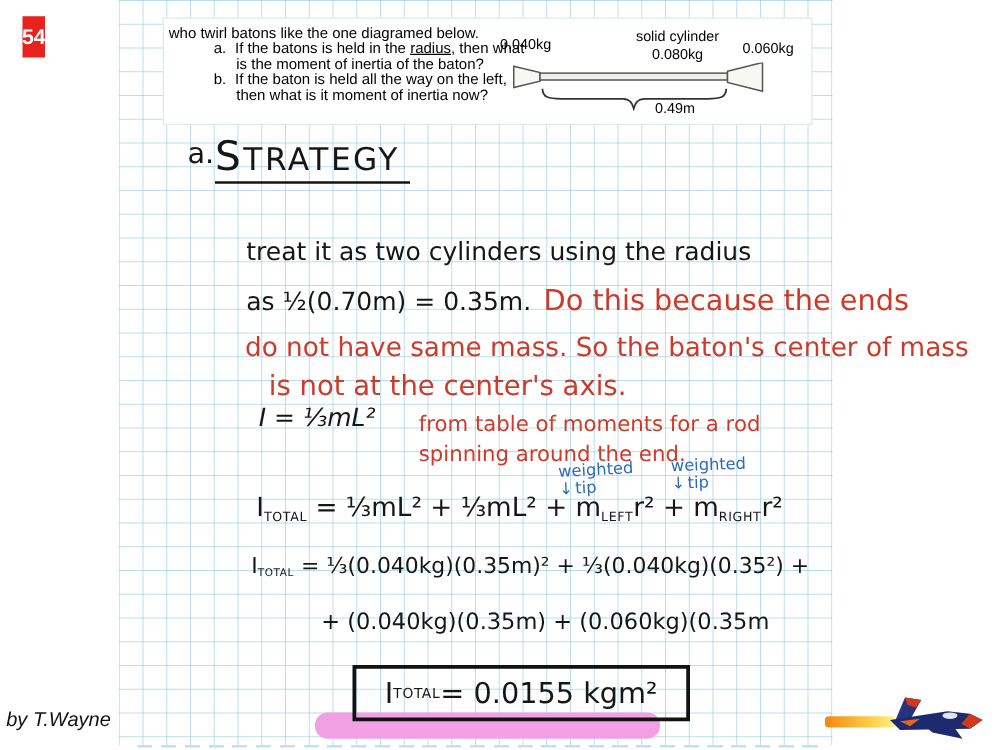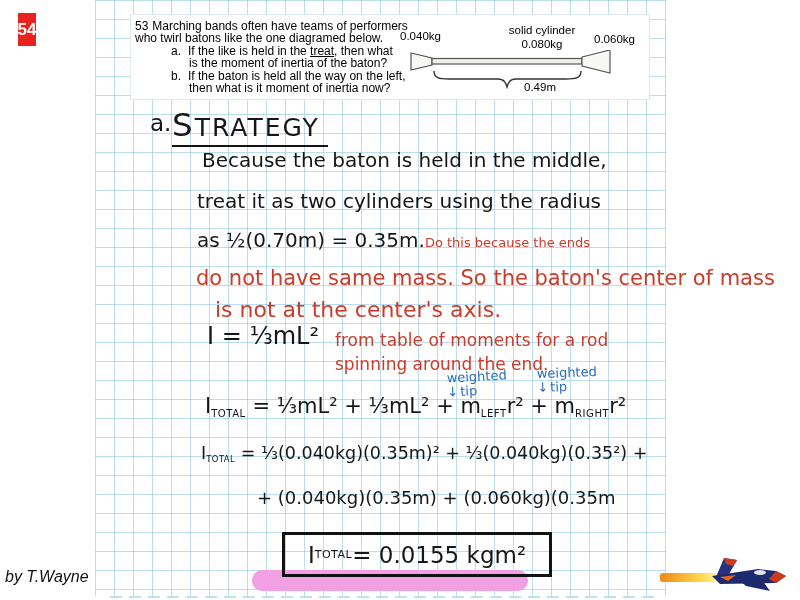--- a/index.html
+++ b/index.html
@@ -48,24 +48,24 @@
   .hw{position:absolute;font-family:"DejaVu Sans",sans-serif;color:#161616;white-space:nowrap;}
   .ink-red{color:#cc3b2a;}
   .ink-blue{color:#2b6bbd;}
   .hw-a{left:55px;top:110px;font-size:23px;}
   .hw-title{left:77px;top:106px;font-size:25px;letter-spacing:2px;
     border-bottom:2.5px solid #141414;padding:0 8px 1px 0;}
   .hw-title::first-letter{font-size:1.3em;}
   .hw-l1{left:107px;top:148px;font-size:20px;}
   .hw-l2{left:102px;top:189px;font-size:20px;}
   .hw-l3{left:102px;top:228px;font-size:20px;}
-  .hw-l3 .red-tail{font-size:13px;}
+  .hw-l3 .red-tail{font-size:23px;margin-left:10px;}
   .hw-l4{left:101px;top:266px;font-size:21px;}
   .hw-l5{left:120px;top:297px;font-size:22px;}
-  .hw-formula{left:112px;top:322px;font-size:24px;}
+  .hw-formula{left:112px;top:322px;font-size:20px;font-style:italic;}
   .hw-note{left:240px;top:328px;font-size:17px;line-height:24px;}
   .tip{position:absolute;font-family:"DejaVu Sans",sans-serif;font-size:13px;line-height:14px;}
   .tip1{left:352px;top:370px;transform:rotate(-3deg);}
   .tip2{left:442px;top:366px;transform:rotate(-2deg);}
   .tip .arrow{display:inline-block;margin-right:2px;}
   .hw-eq1{left:110px;top:394px;font-size:21px;}
   .hw-eq2{left:106px;top:443px;font-size:17.5px;}
   .hw-eq3{left:162px;top:487px;font-size:18px;}
   .sub{font-size:0.48em;vertical-align:-0.35em;letter-spacing:0.5px;}
 
@@ -88,26 +88,23 @@
 <div class="slide">
 
   <div class="slide-number">54</div>
 
   <div class="byline">by T.Wayne</div>
 
   <div class="paper">
 
     <div class="problem-panel">
       <div class="ptext">
-        <div class="prow">
-          <span class="pnum">53</span><span>Marching bands often have teams of performers</span>
-        </div>
         <div class="prow ind1">who twirl batons like the one diagramed below.</div>
         <div class="prow ind2">
-          <span class="ilabel">a.</span><span>If the like is held in the </span><span class="u">treat</span><span>, then what</span>
+          <span class="ilabel">a.</span><span>If the batons is held in the </span><span class="u">radius</span><span>, then what</span>
         </div>
         <div class="prow ind3">is the moment of inertia of the baton?</div>
         <div class="prow ind2">
           <span class="ilabel">b.</span><span>If the baton is held all the way on the left,</span>
         </div>
         <div class="prow ind3">then what is it moment of inertia now?</div>
       </div>
 
       <div class="diagram">
         <div class="dlabel lm">0.040kg</div>
@@ -119,21 +116,20 @@
           <rect x="24" y="8.5" width="150" height="5.5" fill="#efefec" stroke="#555" stroke-width="1.2"></rect>
           <polygon points="174,7 202,0 202,23 174,16" fill="#f7f7f4" stroke="#555" stroke-width="1.2"></polygon>
           <path d="M26,21 C26,28 31,29 41,29 L90,29 C97,29 98,34 99,37 C100,34 101,29 108,29 L158,29 C168,29 173,28 173,21" fill="none" stroke="#333" stroke-width="1.4"></path>
         </svg>
         <div class="dlabel len">0.49m</div>
       </div>
     </div>
 
     <div class="hw hw-a">a.</div>
     <div class="hw hw-title">STRATEGY</div>
-    <div class="hw hw-l1">Because the baton is held in the middle,</div>
     <div class="hw hw-l2">treat it as two cylinders using the radius</div>
     <div class="hw hw-l3">
       <span>as ½(0.70m) = 0.35m.</span><span class="ink-red red-tail">Do this because the ends</span>
     </div>
     <div class="hw hw-l4 ink-red">do not have same mass. So the baton's center of mass</div>
     <div class="hw hw-l5 ink-red">is not at the center's axis.</div>
     <div class="hw hw-formula">I = ⅓mL²</div>
     <div class="hw hw-note ink-red">
       <div>from table of moments for a rod</div>
       <div>spinning around the end.</div>

